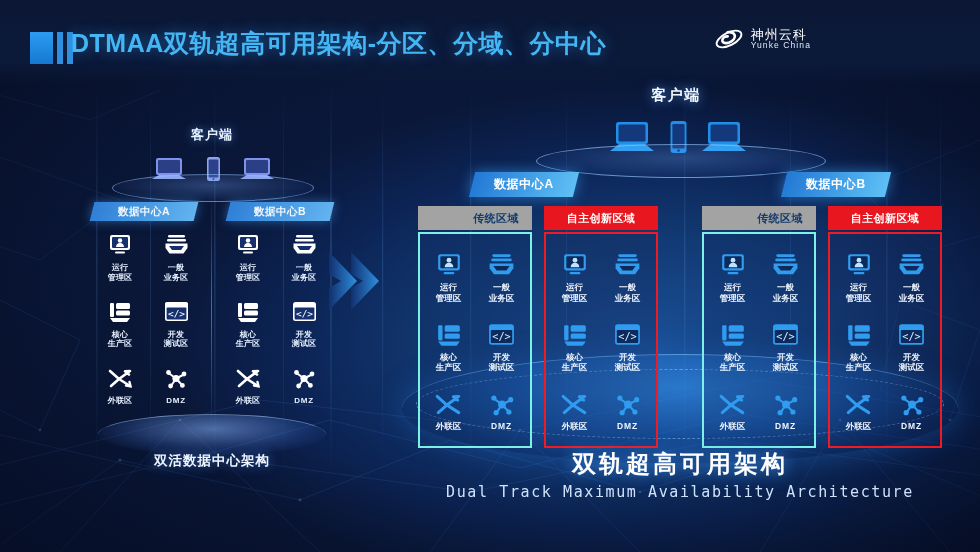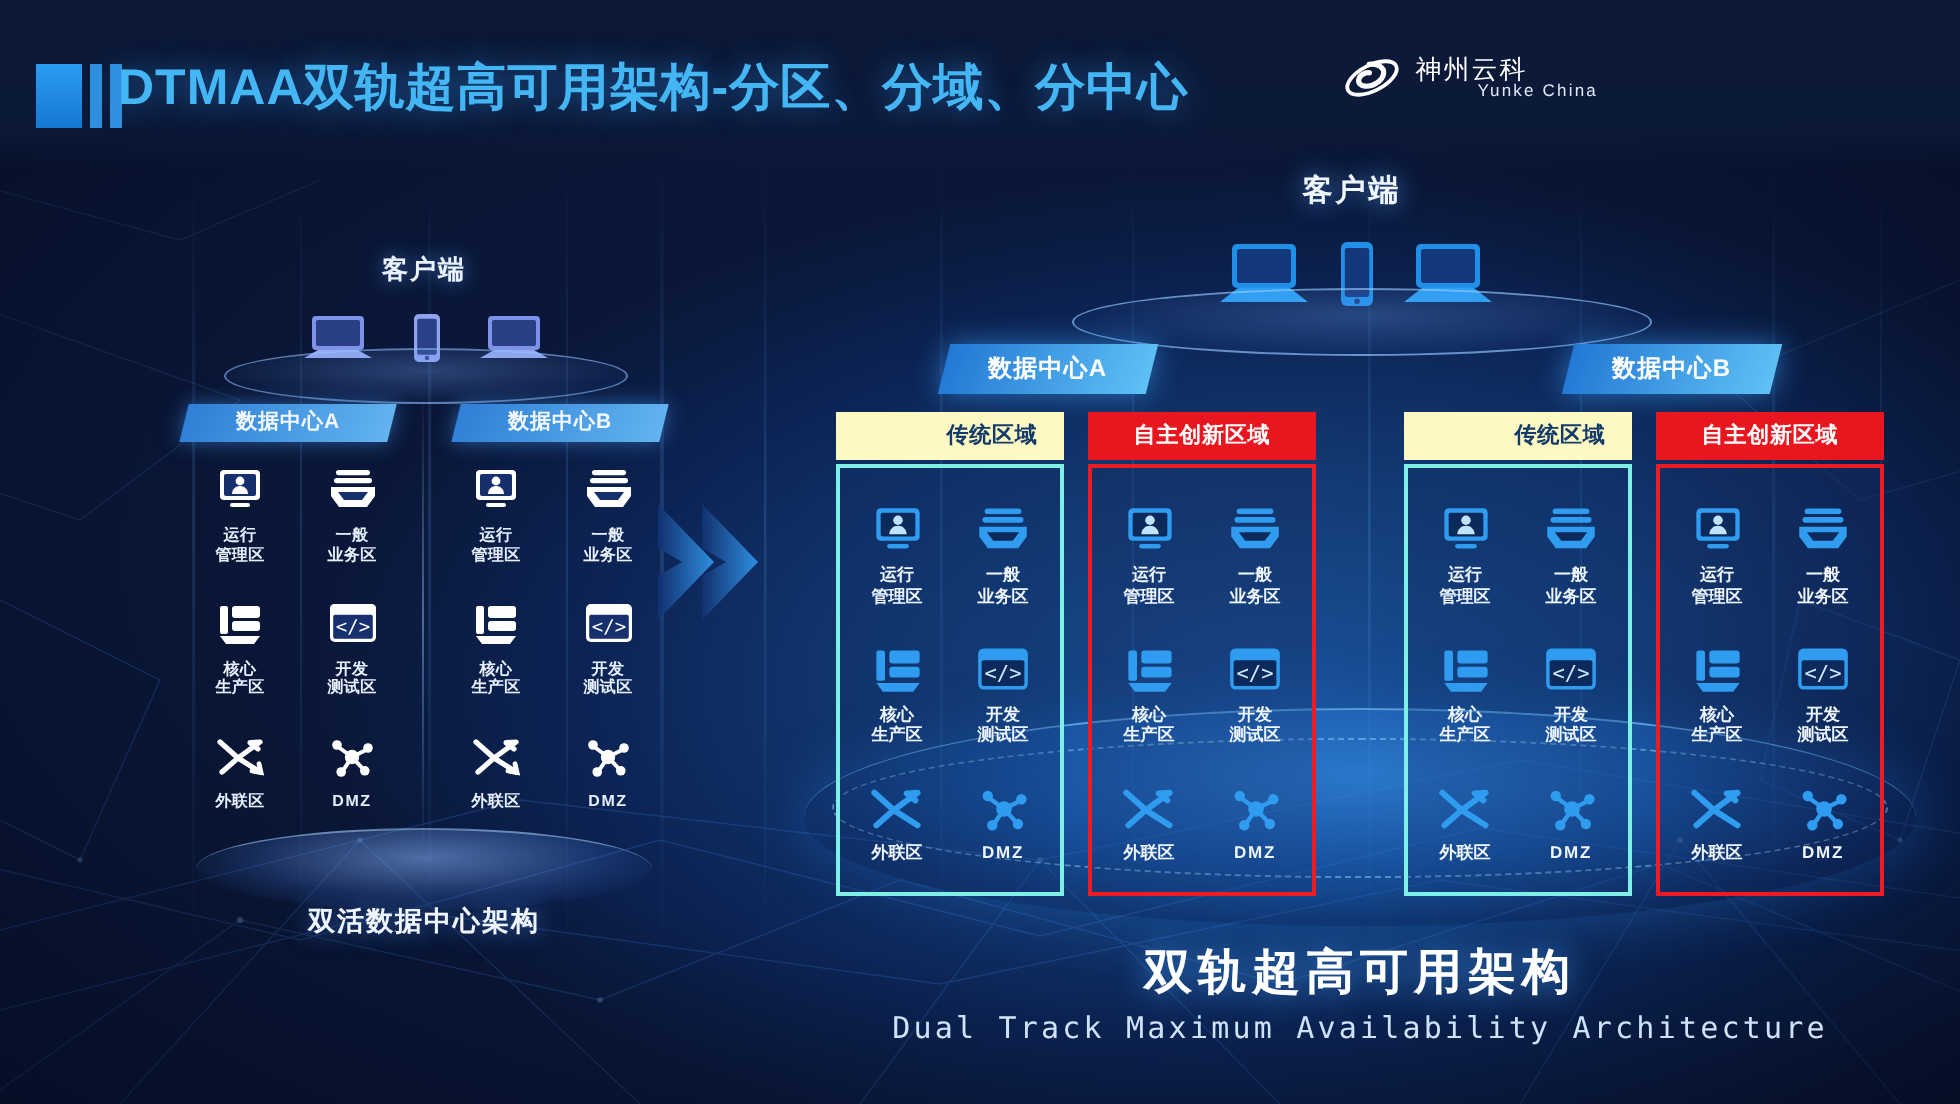--- a/index.html
+++ b/index.html
@@ -26,37 +26,37 @@
     position:absolute;inset:0;
     background:radial-gradient(ellipse 80% 80% at 50% 50%, rgba(0,0,0,0) 45%, rgba(3,8,26,.75) 100%);
   }
   .topband{
     position:absolute;left:0;top:0;width:980px;height:84px;
     background:linear-gradient(180deg,#0b1734 0%,#0c1a3a 70%,rgba(12,28,62,0) 100%);
   }
   .vlines{position:absolute;left:0;top:80px;width:980px;height:400px;opacity:.5;}
 
   
-  .header{position:absolute;left:4px;top:0;width:809px;height:84px;}
+  .header{position:absolute;left:16px;top:0;width:809px;height:84px;}
   .hdr-bars{position:absolute;left:14px;top:30px;display:flex;align-items:flex-end;gap:4px;height:34px;}
   .hdr-bars i{display:block;background:#1f8fe8;}
   .hdr-bars i.b1{width:23px;height:32px;background:linear-gradient(180deg,#2b9cf2,#1678d0);}
   .hdr-bars i.b2{width:6px;height:32px;background:#2f8fe0;}
   .hdr-bars i.b3{width:6px;height:32px;background:#2f8fe0;}
   .hdr-title{
     position:absolute;left:55px;top:27px;
     font-size:25px;font-weight:700;letter-spacing:.5px;
     color:#43b6f3;
     text-shadow:0 0 14px rgba(50,150,240,.55);
     white-space:nowrap;
   }
   .brand{position:absolute;right:14px;top:26px;display:flex;align-items:center;gap:7px;}
   .brand-text{line-height:1.04;}
   .brand-cn{font-size:13px;font-weight:400;color:#ffffff;letter-spacing:1px;}
-  .brand-en{font-size:8.5px;color:#dfe9f7;letter-spacing:1.1px;font-family:"Liberation Sans",sans-serif;margin-left:31px;}
+  .brand-en{font-size:8.5px;color:#dfe9f7;letter-spacing:1.1px;font-family:"Liberation Sans",sans-serif;}
 
   
   .left-wrap{position:absolute;left:92px;top:126px;width:240px;height:330px;}
   .left-clients-label{
     position:absolute;left:0;top:0;width:240px;text-align:center;
     font-size:13px;font-weight:700;color:#e9f2ff;letter-spacing:1px;
     text-shadow:0 0 10px rgba(90,160,255,.6);
   }
   .left-devices{position:absolute;left:58px;top:22px;width:126px;height:34px;display:flex;align-items:flex-end;justify-content:space-between;}
   .left-plate{position:absolute;left:20px;top:48px;width:200px;height:26px;border-radius:50%;
@@ -123,37 +123,37 @@
   .dcbadge-b span{display:inline-block;transform:skewX(14deg);}
   .dcA{left:76px;} .dcB{right:76px;}
 
   .panels{position:absolute;left:0;top:120px;width:568px;height:250px;display:flex;}
   .dcgroup{width:284px;display:flex;justify-content:center;gap:12px;}
   .panel{width:114px;height:246px;position:relative;}
   .panel .phead{
     height:24px;line-height:24px;text-align:center;
     font-size:11px;font-weight:700;letter-spacing:.4px;
   }
-  .panel.trad .phead{background:#fef9c3;color:#123a6b;padding-left:42px;}
+  .panel.trad .phead{background:#a3a3a3;color:#123a6b;padding-left:42px;}
   .panel.inno .phead{background:#e8171f;color:#ffffff;}
   .panel .pbody{
     position:absolute;left:0;top:26px;width:100%;height:216px;
     box-sizing:border-box;
     display:grid;grid-template-columns:1fr 1fr;
     align-content:space-around;justify-items:center;padding:8px 2px 6px;
   }
   .panel.trad .pbody{border:2px solid #7ff0e6;background:linear-gradient(180deg,rgba(16,48,104,.42),rgba(14,40,95,.18));}
   .panel.inno .pbody{border:2px solid #f01b22;background:linear-gradient(180deg,rgba(20,44,96,.42),rgba(16,38,92,.18));}
   .pz{width:52px;text-align:center;}
   .pz .zi{height:30px;display:flex;align-items:center;justify-content:center;}
   .pz .zl{margin-top:2px;font-size:8.5px;line-height:1.25;color:#ecf4ff;font-weight:700;}
   .pz .zl.en{letter-spacing:.9px;}
 
   .bottom-title{
-    position:absolute;left:396px;top:470px;width:568px;text-align:center;
+    position:absolute;left:396px;top:448px;width:568px;text-align:center;
   }
   .bt-cn{font-size:24px;font-weight:700;color:#ffffff;letter-spacing:3px;text-shadow:0 0 16px rgba(70,160,255,.75);}
   .bt-en{margin-top:3px;font-size:15px;color:#cfe2fb;letter-spacing:1.6px;font-family:"DejaVu Sans Mono","Liberation Mono",monospace;}
 </style>
 </head>
 <body>
 
 <div class="stage">
 
   <div class="bg-base"></div>

